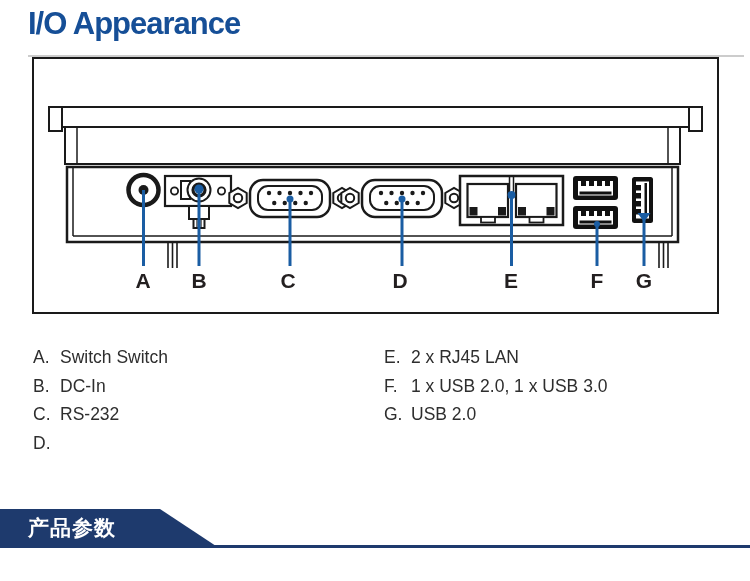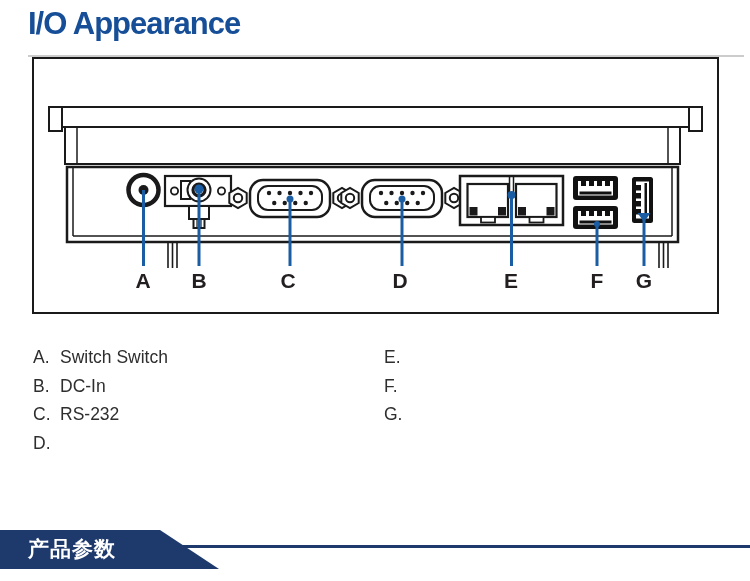--- a/index.html
+++ b/index.html
@@ -12,21 +12,21 @@
 
   .diagram-svg{position:absolute;left:0;top:0;width:750px;height:581px;}
 
   .legend{position:absolute;top:343px;font-size:17.5px;color:#2e2e2e;}
   .legend.left{left:33px;}
   .legend.right{left:384px;}
   .legend-row{display:flex;height:28.6px;line-height:28.6px;white-space:nowrap;}
   .legend-letter{display:inline-block;width:27px;}
 
   .banner-tab{position:absolute;left:0;top:509px;width:222px;height:39px;background:#1e3a6d;
-              clip-path:polygon(0 0,160px 0,219px 39px,0 39px);margin-top:21px;}
+              clip-path:polygon(0 0,160px 0,219px 39px,0 39px);}
   .banner-label{position:absolute;left:28px;top:0;line-height:38px;color:#ffffff;
                 font-size:21px;font-weight:bold;letter-spacing:1px;}
   .banner-line{position:absolute;left:160px;top:545px;width:590px;height:3px;background:#1e3a6d;}
 </style>
 </head>
 <body>
 
 <div id="page">
 
   <div class="page-title">I/O Appearance</div>
@@ -211,26 +211,29 @@
       <span>RS-232</span>
     </div>
     <div class="legend-row">
       <span class="legend-letter">D.</span>
     </div>
   </div>
 
   <div class="legend right">
     <div class="legend-row">
       <span class="legend-letter">E.</span>
+      <span>2 x RJ45 LAN</span>
     </div>
     <div class="legend-row">
       <span class="legend-letter">F.</span>
+      <span>1 x USB 2.0, 1 x USB 3.0</span>
     </div>
     <div class="legend-row">
       <span class="legend-letter">G.</span>
+      <span>USB 2.0</span>
     </div>
   </div>
 
   <div class="banner-tab">
     <span class="banner-label">产品参数</span>
   </div>
   <div class="banner-line"></div>
 
 </div>
 

